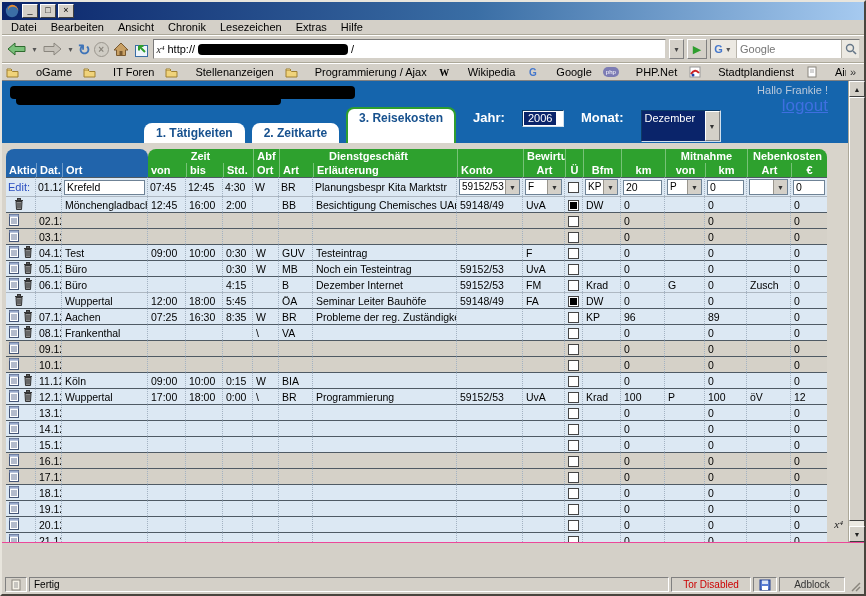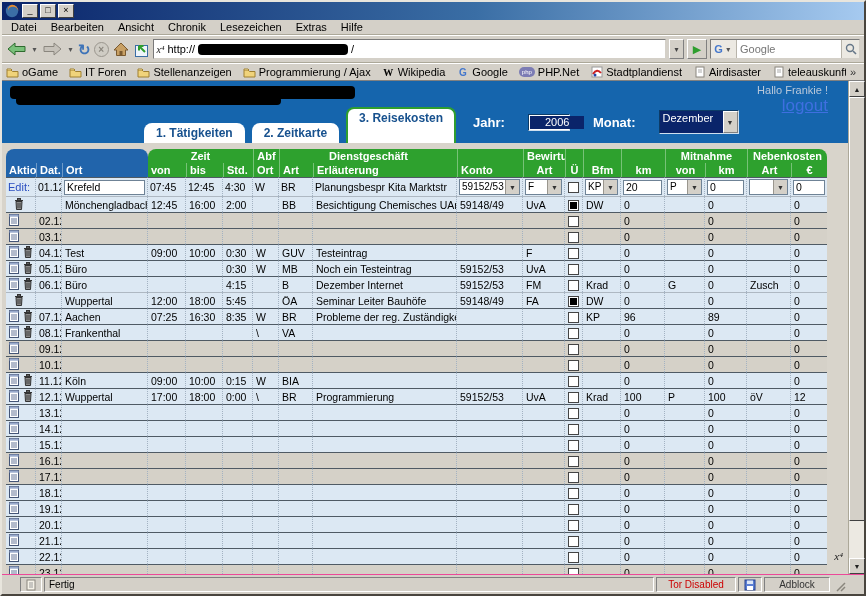--- a/index.html
+++ b/index.html
@@ -43,45 +43,45 @@
     display:flex;align-items:stretch;overflow:hidden;}
   .se-btn{width:26px;background:#ece9e2;border-right:1px solid #b8b4aa;display:flex;align-items:center;justify-content:center;gap:1px;}
   .se-g{color:#4477cc;font-weight:bold;font-size:11px;}
   .search-input{flex:1;border:0;outline:0;font-size:11px;color:#888;padding:0 3px;min-width:0;}
   .se-mag{width:18px;background:#ece9e2;border-left:1px solid #b8b4aa;display:flex;align-items:center;justify-content:center;}
 
   
   .bmbar{height:18px;display:flex;align-items:center;background:#d4d0c8;border-top:1px solid #fff;
     border-bottom:1px solid #808080;padding:0 4px;font-size:11px;flex:0 0 auto;}
   .bm-items{flex:1;display:flex;align-items:center;gap:11px;overflow:hidden;white-space:nowrap;}
-  .bm{display:inline-flex;align-items:center;gap:3px;}
+  .bm{display:inline-flex;align-items:center;gap:17px;}
   .bm-more{width:14px;text-align:center;color:#333;font-size:11px;}
   .bm-ic{display:inline-flex;width:13px;height:12px;align-items:center;justify-content:center;font-size:10px;}
   .ic-wiki{font-family:"Liberation Serif",serif;font-weight:bold;}
   .ic-g{color:#4477cc;font-weight:bold;}
   .ic-php{background:#7c7cb4;color:#fff;border-radius:5px;font-size:6px;width:16px;height:10px;line-height:10px;text-align:center;}
 
   
   .pagewrap{flex:1;display:flex;min-height:0;border-bottom:1px solid #ec4899;}
   .page{flex:1;position:relative;background:#d8d4cb;min-width:0;}
   .bluehdr{height:62px;background:#1565ad;position:relative;}
   .redact1{position:absolute;left:8px;top:5px;width:345px;height:13px;background:#000;border-radius:4px;}
   .redact2{position:absolute;left:14px;top:15px;width:265px;height:9px;background:#000;border-radius:4px;}
   .greeting{position:absolute;right:20px;top:3px;color:#b9c8da;font-size:11px;}
   .logout{position:absolute;right:20px;top:15px;color:#3f6fe0;font-size:17px;text-decoration:underline;}
   .tabsrow{position:absolute;bottom:0;left:142px;display:flex;align-items:flex-end;gap:7px;}
   .tab{background:#fff;color:#17518e;font-weight:bold;font-size:12px;padding:3px 12px 3px;
     border-radius:8px 8px 0 0;white-space:nowrap;}
   .tab.active{border:2px solid #2f9e2f;border-bottom:0;padding:2px 11px 18px;}
-  .ymctl{display:flex;align-items:center;gap:23px;margin-left:10px;margin-bottom:9px;}
+  .ymctl{display:flex;gap:17px;margin-left:10px;margin-bottom:1px;}
   .ymlabel{color:#fff;font-weight:bold;font-size:13px;white-space:nowrap;}
   .yearbox{width:42px;height:17px;background:#fff;border:1px solid;border-color:#0c3b67 #cfe0ef #cfe0ef #0c3b67;
     display:flex;align-items:center;padding:1px;}
-  .yearbox .selhl{background:#0a246a;color:#fff;font-size:11px;padding:0 15px;line-height:13px;}
-  .monthbox{width:80px;height:24px;background:#0f766e;border:1px solid;border-color:#0c3b67 #cfe0ef #cfe0ef #0c3b67;
+  .yearbox .selhl{background:#0a246a;color:#fff;font-size:11px;padding:0 4px;line-height:13px;}
+  .monthbox{width:80px;height:32px;background:#0f766e;border:1px solid;border-color:#0c3b67 #cfe0ef #cfe0ef #0c3b67;
     display:flex;align-items:stretch;}
   .monthbox .mval{flex:1;background:#0a246a;color:#fff;font-size:11px;line-height:15px;padding:0 3px;overflow:hidden;}
   .monthbox .marr{width:15px;background:#d4d0c8;border:1px solid;border-color:#fff #808080 #808080 #fff;
     font-size:7px;color:#333;display:flex;align-items:center;justify-content:center;}
 
   
   .tablezone{position:absolute;top:68px;left:4px;right:2px;bottom:0;overflow:hidden;}
   table.rk{border-collapse:separate;border-spacing:0;table-layout:fixed;width:818px;font-size:10.5px;}
   .rk th{font-weight:bold;color:#fff;font-size:11px;height:14px;padding:0 3px;text-align:left;
     white-space:nowrap;overflow:hidden;border-left:1px solid rgba(255,255,255,.35);}
@@ -117,21 +117,21 @@
   
   .vscroll{width:16px;background:#ece9e2;position:relative;flex:0 0 auto;border-left:1px solid #aca899;}
   .sb-btn{position:absolute;left:0;width:16px;height:16px;background:#d4d0c8;border:1px solid;
     border-color:#fff #404040 #404040 #fff;font-size:7px;color:#222;display:flex;align-items:center;justify-content:center;}
   .sb-btn.up{top:0;}
   .sb-btn.down{bottom:0;}
   .sb-thumb{position:absolute;left:0;top:16px;width:16px;height:424px;background:#d4d0c8;
     border:1px solid;border-color:#fff #404040 #404040 #fff;}
 
   
-  .statusbar{height:19px;background:#d4d0c8;display:flex;align-items:center;gap:2px;padding:1px 18px;flex:0 0 auto;}
+  .statusbar{height:19px;background:#d4d0c8;display:flex;align-items:center;gap:2px;padding:1px 3px;flex:0 0 auto;margin-top:32px;}
   .sb-panel{height:15px;border:1px solid;border-color:#808080 #fff #fff #808080;display:flex;
     align-items:center;font-size:10px;padding:0 4px;white-space:nowrap;}
   .sb-status{flex:1;}
   .sb-ic{width:22px;justify-content:center;}
   .sb-tor{width:80px;justify-content:center;color:#cc0000;}
   .sb-disk{width:24px;justify-content:center;}
   .sb-adblock{width:66px;justify-content:center;color:#333;}
   .sb-grip{width:14px;height:15px;display:flex;align-items:flex-end;justify-content:flex-end;}
 </style>
 </head>

